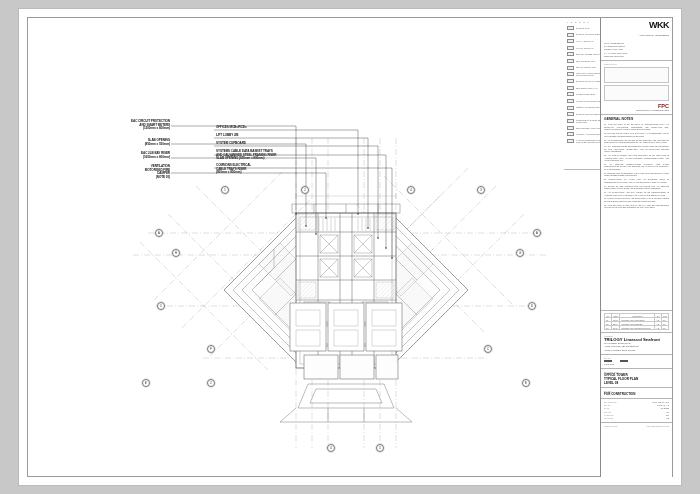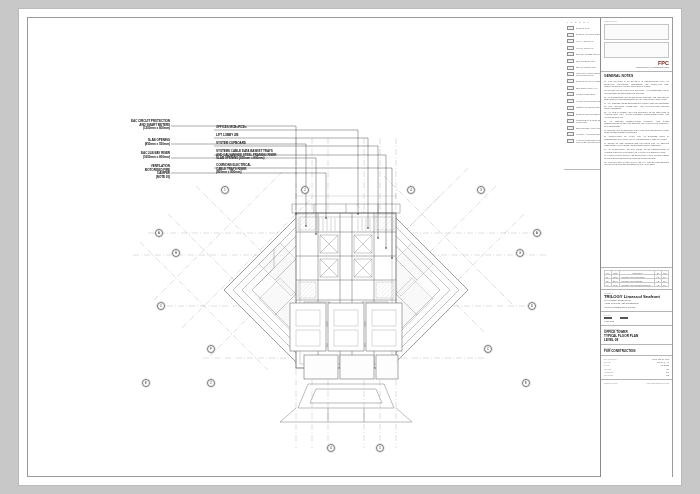--- a/index.html
+++ b/index.html
@@ -471,20 +471,29 @@
         <span class="leg-txt">MARKED 'A' SIGNIFIES SECTION</span>
       </div>
     <div class="leg-row">
         <span class="leg-sym"></span>
         <span class="leg-txt">VARIOUS DIMENSIONS FROM STRUCTURAL GRID TO BE VERIFIED ON SITE</span>
       </div>
   </div>
 
   <div id="titleblock">
 
+    <div class="tb-sec">
+      <div class="tb-logo">WKK</div>
+      <div class="tb-logo tb-logo-sub">ARCHITECTS  ·  ENGINEERS</div>
+      <div class="tb-small" style="white-space:pre-line; margin-top:2px;">WKK Architects Ltd
+24 Grosvenor Street
+London W1K 4QN
+T +44 (0)20 7000 0000
+www.wkk-arch.com</div>
+    </div>
 
     <div class="tb-sec">
       <div class="lbl">CONSULTANT</div>
       <div class="tb-box"></div>
       <div class="tb-box"></div>
       <div class="tb-accent">FPC</div>
       <div class="tb-small" style="text-align:right;">STRUCTURAL CONSULTANTS</div>
     </div>
 
     <div class="tb-sec" style="height:196px; overflow:hidden;">

